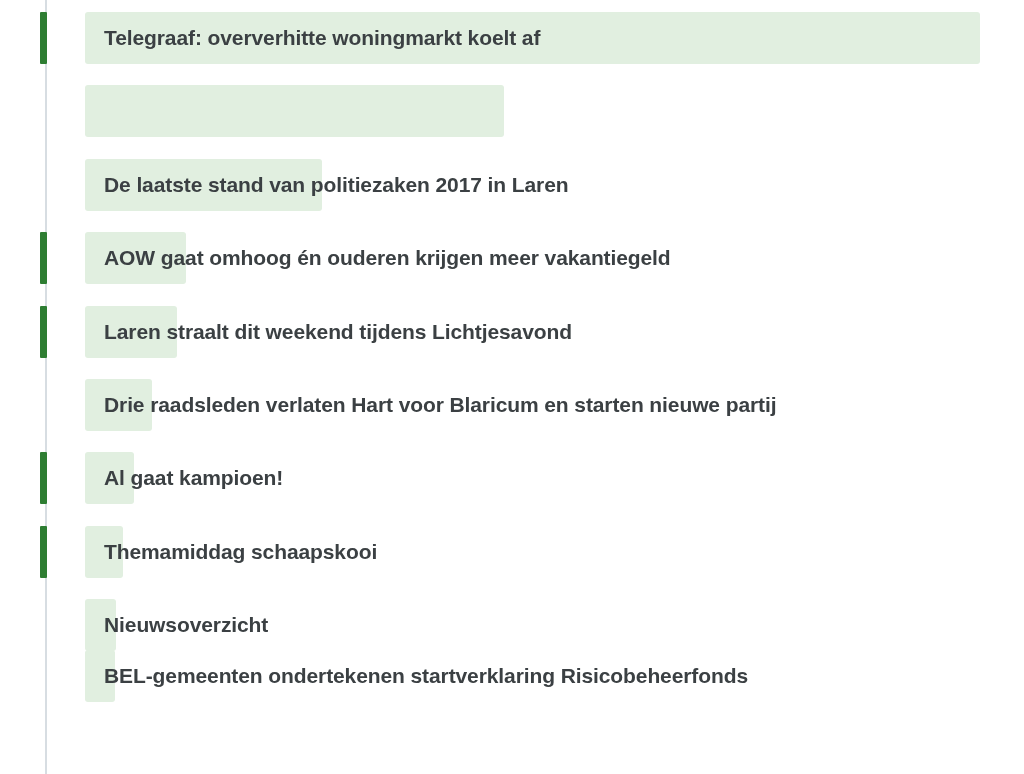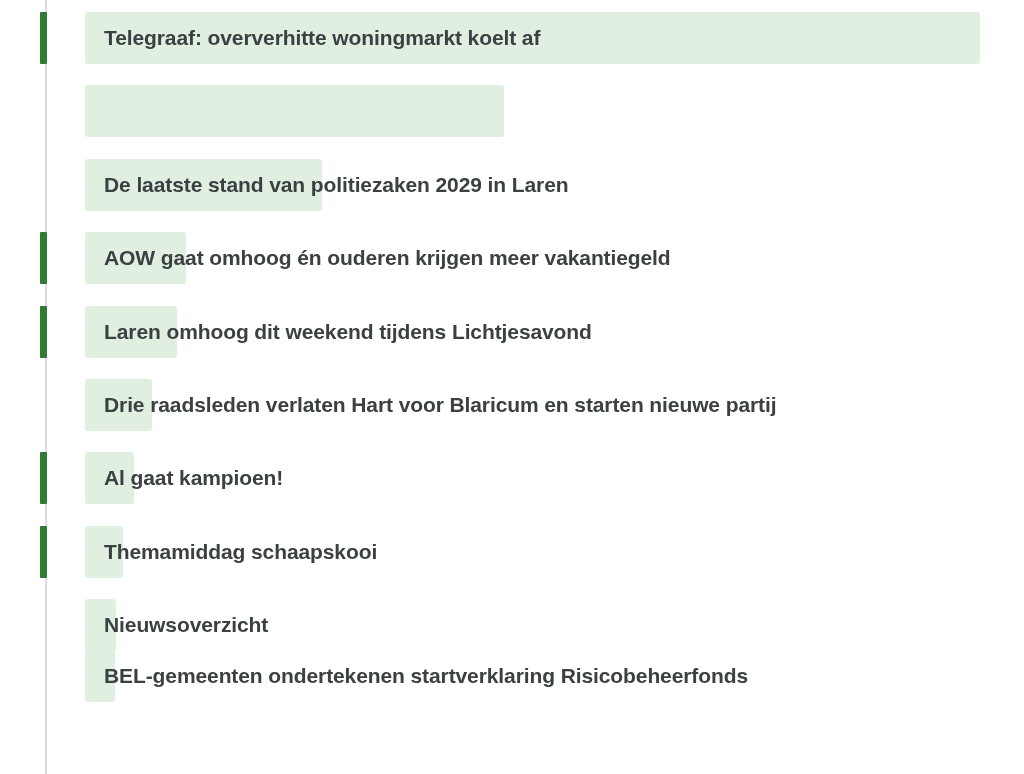--- a/index.html
+++ b/index.html
@@ -88,33 +88,33 @@
     </div>
 
     <div class="row" style="top:73.4px;">
 
       <div class="bar" style="width:419px;"></div>
     </div>
 
     <div class="row" style="top:146.8px;">
 
       <div class="bar" style="width:237px;"></div>
-      <div class="bar-label">De laatste stand van politiezaken 2029 in Laren</div>
+      <div class="bar-label">De laatste stand van politiezaken 2017 in Laren</div>
     </div>
 
     <div class="row" style="top:220.2px;">
       <div class="marker"></div>
       <div class="bar" style="width:101px;"></div>
       <div class="bar-label">AOW gaat omhoog én ouderen krijgen meer vakantiegeld</div>
     </div>
 
     <div class="row" style="top:293.6px;">
       <div class="marker"></div>
       <div class="bar" style="width:92px;"></div>
-      <div class="bar-label">Laren omhoog dit weekend tijdens Lichtjesavond</div>
+      <div class="bar-label">Laren straalt dit weekend tijdens Lichtjesavond</div>
     </div>
 
     <div class="row" style="top:367px;">
 
       <div class="bar" style="width:67px;"></div>
       <div class="bar-label">Drie raadsleden verlaten Hart voor Blaricum en starten nieuwe partij</div>
     </div>
 
     <div class="row" style="top:440.4px;">
       <div class="marker"></div>

